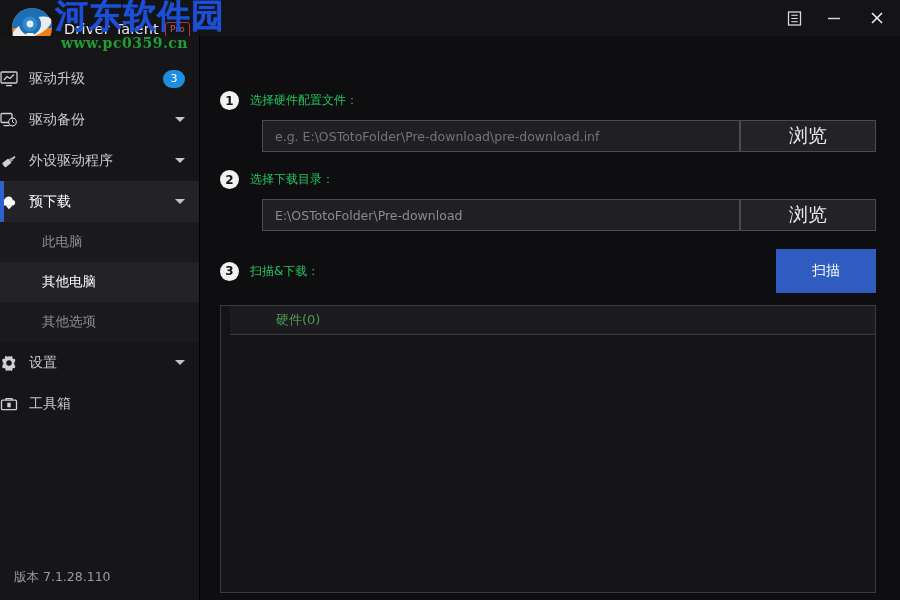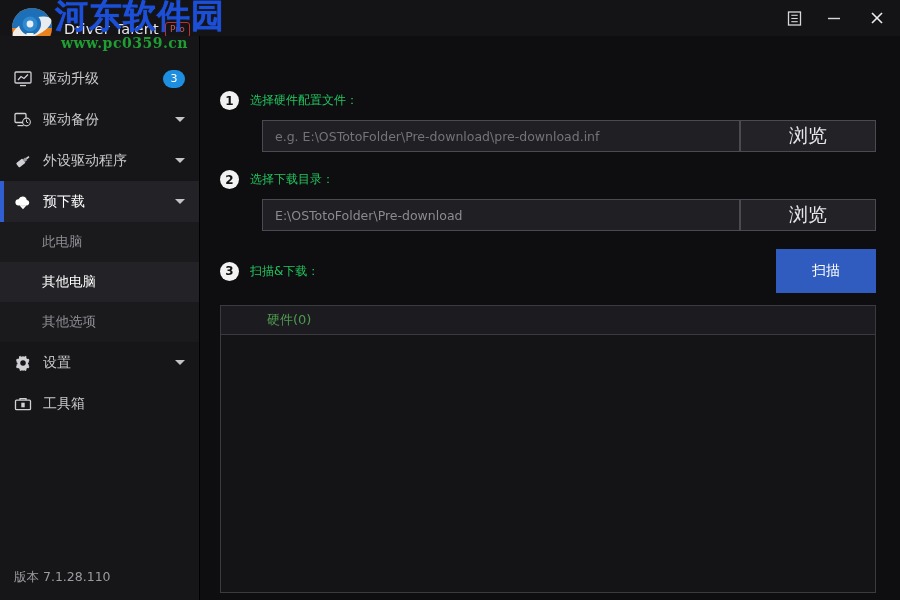--- a/index.html
+++ b/index.html
@@ -115,21 +115,20 @@
     display: flex;
     flex-direction: column;
     position: relative;
   }
   .nav { flex: 0 0 auto; padding-top: 22px; }
   .nav-item {
     position: relative;
     height: 41px;
     display: flex;
     align-items: center;
-    padding-left: 14px;
     color: #c8c8cc;
     font-size: 14px;
     white-space: nowrap;
   }
   .nav-item.active {
     background: #232327;
     color: #ffffff;
   }
   .nav-item.active::before {
     content: "";
@@ -269,20 +268,21 @@
     justify-content: center;
     border: none;
   }
   .listpanel {
     margin-left: 0;
     border: 1px solid #3a3a40;
     background: #141417;
     height: 288px;
     display: flex;
     flex-direction: column;
+    padding-left: 9px;
   }
   .list-head {
     height: 29px;
     flex: 0 0 29px;
     background: #1c1c20;
     border-bottom: 1px solid #3a3a40;
     display: flex;
     align-items: center;
     padding-left: 46px;
     color: #4f9a4f;

